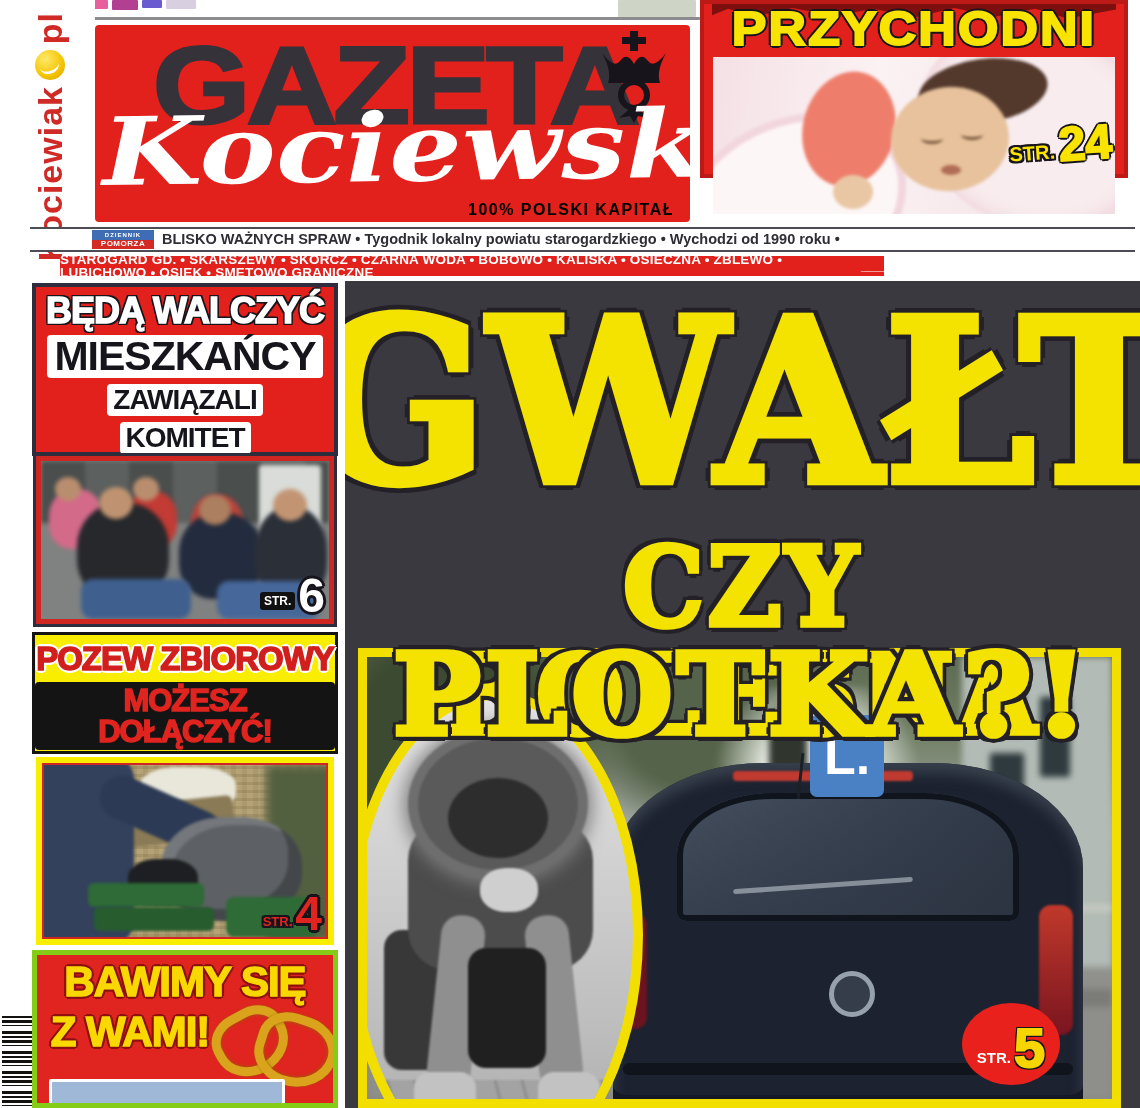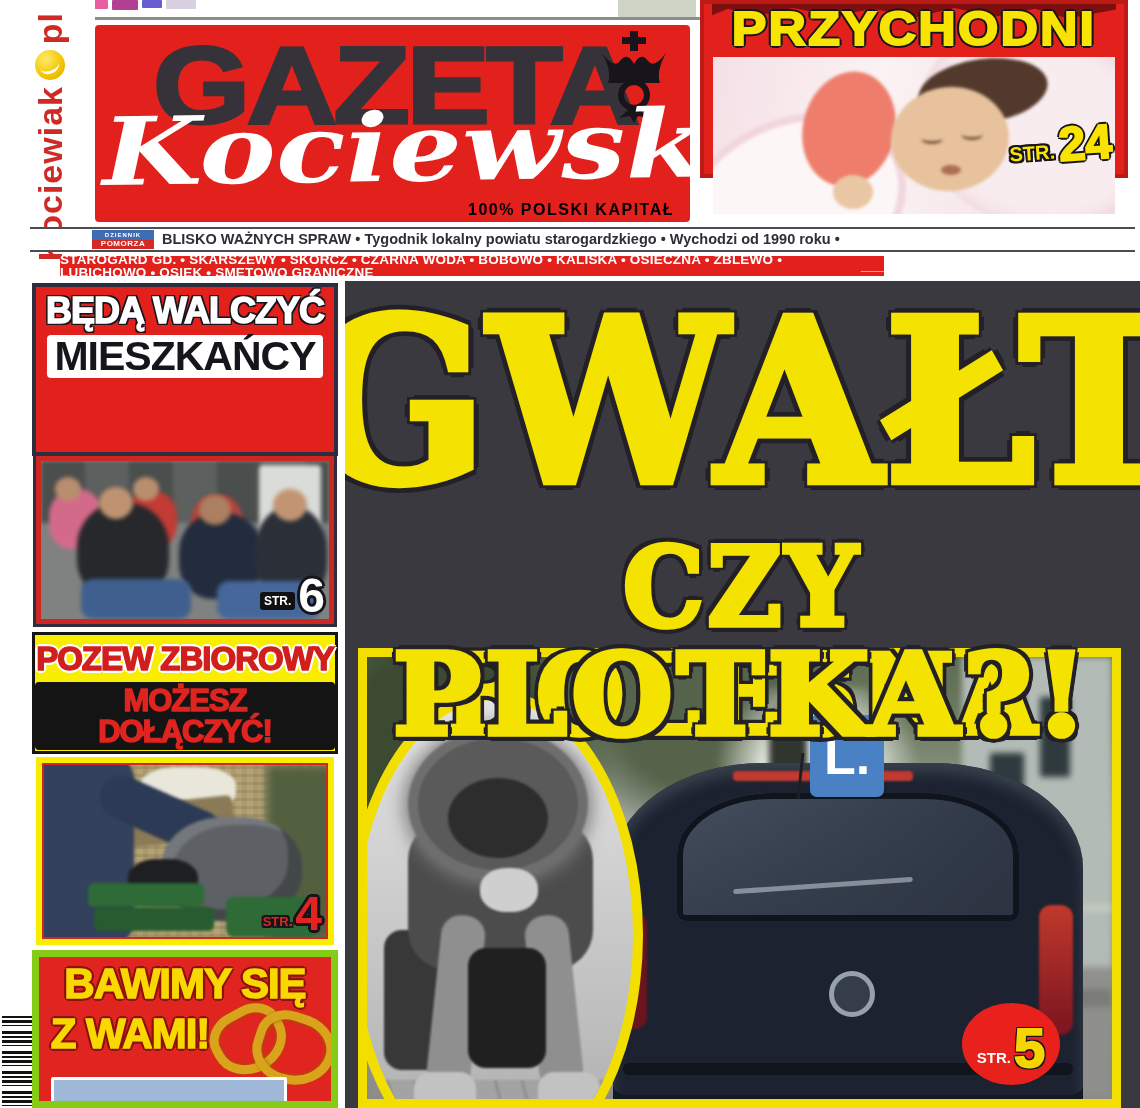--- a/index.html
+++ b/index.html
@@ -112,21 +112,21 @@
   #lc2{left:32px;top:632px;width:306px;height:122px;background:#f9ee00;border:3px solid #141414;}
   #lc2 .l1{margin-top:7px;font:700 33px/1 "Liberation Sans",sans-serif;color:#d01f1c;letter-spacing:-1px;}
   #lc2 .l2{display:inline-block;margin-top:7px;background:#141414;border-radius:4px;padding:3px 8px;
       font:700 31px/1 "Liberation Sans",sans-serif;color:#e0241f;letter-spacing:-1px;}
   #lc-photo2{left:36px;top:757px;width:286px;height:176px;border:6px solid #f9ee00;overflow:hidden;box-sizing:content-box;}
   #lc-photo2 .inner{position:absolute;inset:0;border:2px solid #d02622;overflow:hidden;
       background:#b5a377;
       background-image:repeating-linear-gradient(0deg,rgba(60,45,10,.12) 0 3px,transparent 3px 8px),
                        repeating-linear-gradient(90deg,rgba(60,45,10,.08) 0 5px,transparent 5px 11px);}
   #lc-photo2 .blob{position:absolute;filter:blur(1.5px);}
-  #lc3{left:32px;top:950px;width:306px;height:158px;background:#e0241f;border:7px solid #84cc16;overflow:hidden;}
+  #lc3{left:32px;top:950px;width:306px;height:158px;background:#e0241f;border:5px solid #84cc16;overflow:hidden;}
   #lc3 .l1{margin-top:6px;font:700 42px/1 "Liberation Sans",sans-serif;color:#f9d800;letter-spacing:-1px;}
   #lc3 .l2{margin-top:8px;margin-right:110px;font:700 42px/1 "Liberation Sans",sans-serif;color:#f9d800;letter-spacing:-1px;}
   #rings{position:absolute;right:2px;bottom:16px;width:120px;height:86px;}
   #rings .ring{position:absolute;border:9px solid #d9a41c;border-radius:48% 48% 60% 60%;
       box-shadow:inset 0 0 4px #8c6a00,0 0 2px #8c6a00;}
   #rings .r1{left:2px;top:8px;width:58px;height:48px;transform:rotate(-28deg);}
   #rings .r2{left:44px;top:14px;width:64px;height:54px;transform:rotate(18deg);border-radius:46% 54% 64% 52%;}
   #lc3 .bottom-photo{position:absolute;left:12px;bottom:-4px;width:230px;height:22px;background:#9fb8d8;
       border:3px solid #fff;border-radius:2px;}
 
@@ -271,20 +271,23 @@
   </div>
 
   <div id="towns-bar" class="abs">
     <span>STAROGARD GD. • SKARSZEWY • SKÓRCZ • CZARNA WODA • BOBOWO • KALISKA • OSIECZNA • ZBLEWO • LUBICHOWO • OSIEK • SMĘTOWO GRANICZNE</span>
     <span class="dash">___</span>
   </div>
 
   <div id="lc1" class="abs lc-box">
     <div class="l1 fat olb2">BĘDĄ WALCZYĆ</div>
     <div><span class="strip">MIESZKAŃCY</span></div>
+    <div>
+      <span class="strip small">ZAWIĄZALI</span><span class="strip small">KOMITET</span>
+    </div>
   </div>
   <div id="lc-photo1" class="abs">
     <div class="blob" style="left:0;top:0;width:288px;height:62px;border-radius:0;background:repeating-linear-gradient(90deg,#4a4e4d 0 44px,#5c605e 44px 88px);"></div>
     <div class="blob" style="right:8px;top:4px;width:62px;height:74px;border-radius:4px;background:#d9dcd8;"></div>
     <div class="blob" style="left:8px;top:28px;width:54px;height:60px;background:#d46a8a;"></div>
     <div class="blob" style="left:14px;top:16px;width:26px;height:24px;border-radius:50%;background:#b98e6e;"></div>
     <div class="blob" style="left:86px;top:30px;width:50px;height:56px;background:#c23b35;"></div>
     <div class="blob" style="left:92px;top:16px;width:26px;height:24px;border-radius:50%;background:#b98e6e;"></div>
     <div class="blob" style="left:150px;top:34px;width:52px;height:60px;background:#b9433c;"></div>
     <div class="blob" style="left:36px;top:42px;width:92px;height:96px;background:#26282c;"></div>

